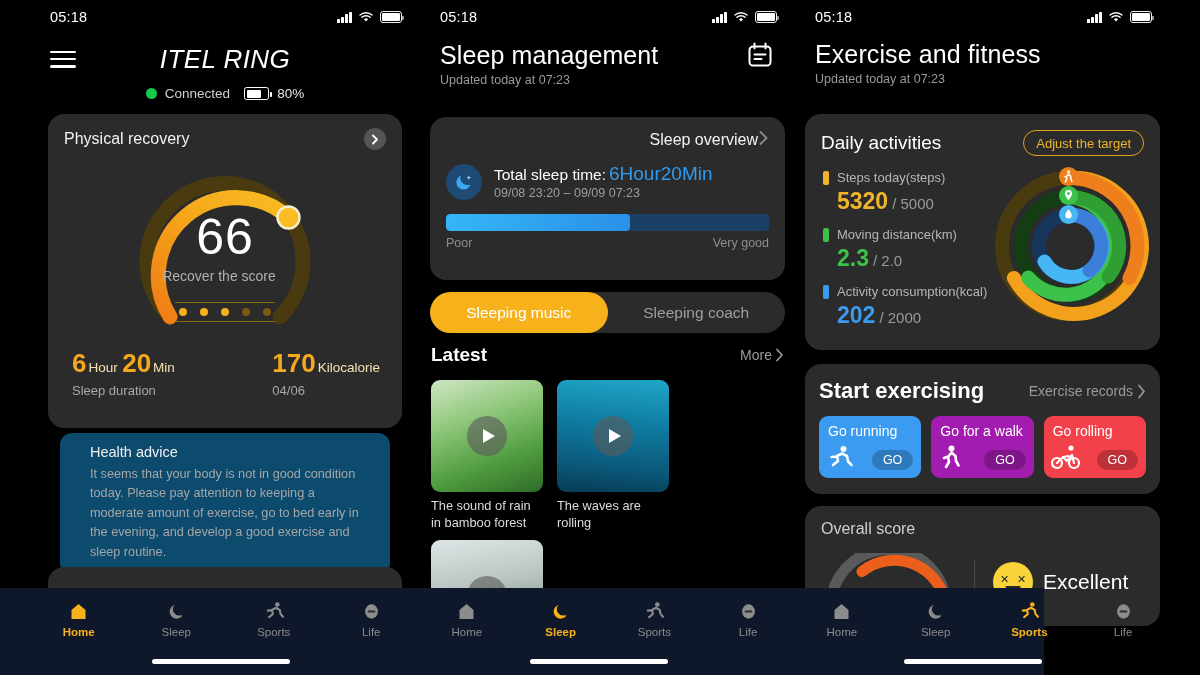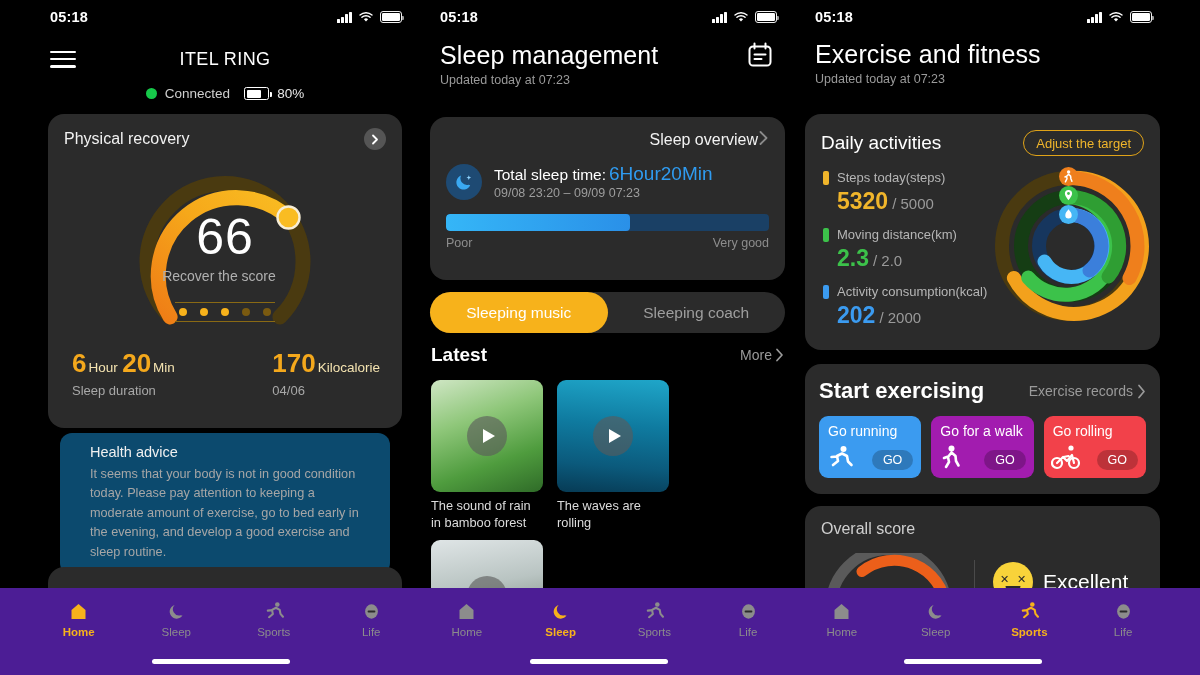--- a/index.html
+++ b/index.html
@@ -16,21 +16,21 @@
   #panel-1 { left: 30px;  width: 390px; }
   #panel-2 { left: 420px; width: 375px; }
   #panel-3 { left: 795px; width: 375px; }
 
   
   .statusbar {
     position: relative; height: 34px;
     display: flex; align-items: center; justify-content: space-between;
     padding: 0 18px 0 20px;
   }
-  .status-time { color: #fff; font-size: 14.5px; font-weight: 700; letter-spacing: .2px; }
+  .status-time { color: #fff; font-size: 14.5px; font-weight: 400; letter-spacing: .2px; }
   .status-icons { display: flex; align-items: center; gap: 7px; }
   .bars { display: flex; align-items: flex-end; gap: 1.5px; height: 11px; }
   .bars i { display:block; width: 2.6px; background: #fff; border-radius: .6px; }
   .bars i:nth-child(1){height:4px} .bars i:nth-child(2){height:6px}
   .bars i:nth-child(3){height:8.5px} .bars i:nth-child(4){height:11px}
   .wifi { position: relative; width: 14px; height: 11px; }
   .wifi svg { display:block; }
   .batt {
     position: relative; width: 22px; height: 11.5px;
     border: 1.3px solid rgba(255,255,255,.95); border-radius: 3px; padding: 1.2px;
@@ -41,21 +41,21 @@
   }
   .batt span { display:block; height:100%; background:#fff; border-radius:1.2px; }
 
   
   .app-header { padding: 4px 20px 0; }
   .hamburger { width: 26px; height: 17px; display:flex; flex-direction:column; justify-content:space-between; cursor:pointer; }
   .hamburger i { display:block; height:2.2px; background:#fff; border-radius:2px; }
   .p1-titlebar { position: relative; display:flex; align-items:center; height: 42px; }
   .p1-title {
     position:absolute; left:0; right:0; text-align:center;
-    color:#fff; font-size: 18px; font-weight: 400; letter-spacing:.4px;
+    color:#fff; font-size: 26px; font-weight: 400; letter-spacing:.4px;font-style:italic;
   }
   .p1-status {
     display:flex; align-items:center; justify-content:center; gap:8px;
     margin-top: 6px;
   }
   .dot-green { width:11px; height:11px; border-radius:50%; background:#16c94a; }
   .conn-label { color:#cfcfcf; font-size:13.5px; }
   .mini-batt {
     position:relative; width:25px; height:13px; border:1.6px solid #fff; border-radius:2.5px; padding:1.5px;
     margin-left:6px;
@@ -182,21 +182,21 @@
   .os-gauge { width:135px; height:58px; }
   .os-div { width:1px; height:44px; background:#4a4a4a; margin:0 18px; }
   .os-right { display:flex; align-items:center; gap:10px; }
   .emoji { width:40px;height:40px;border-radius:50%;background:#f8d33a; position:relative; }
   .emoji .eye { position:absolute; top:13px; width:9px;height:9px; color:#2a2a2a; font-size:11px; line-height:9px; text-align:center;}
   .emoji .eye.l{left:7px} .emoji .eye.r{right:7px}
   .emoji .mouth { position:absolute; left:50%; transform:translateX(-50%); bottom:9px; width:15px;height:7px;border-radius:0 0 9px 9px; background:#2a2a2a; }
   .os-word { color:#fff; font-size:21px; }
 
   
-  #bottom-nav { position:absolute; left:0; bottom:0; width:1200px; height:87px; background:#4c1d95; }
+  #bottom-nav { position:absolute; left:0; bottom:0; width:1044px; height:87px; background:#0f172a; }
   .navrow { position:absolute; top:0; height:62px; display:flex; }
   #nav-1 { left:30px; width:390px; } #nav-2 { left:420px; width:375px; } #nav-3 { left:795px; width:375px; }
   .nav-item { flex:1; display:flex; flex-direction:column; align-items:center; justify-content:center; gap:4px; cursor:pointer; }
   .nav-item .lbl { font-size:11.5px; color:#8c8c8c; }
   .nav-item.active .lbl { color:#f7b21b; font-weight:600; }
   .nav-ic { width:20px; height:21px; display:flex; align-items:center; justify-content:center; }
   .home-bar { position:absolute; bottom:11px; height:5px; border-radius:3px; background:#fff; }
   #hb-1 { left:152px; width:138px; } #hb-2 { left:530px; width:138px; } #hb-3 { left:904px; width:138px; }
 </style>
 </head>

